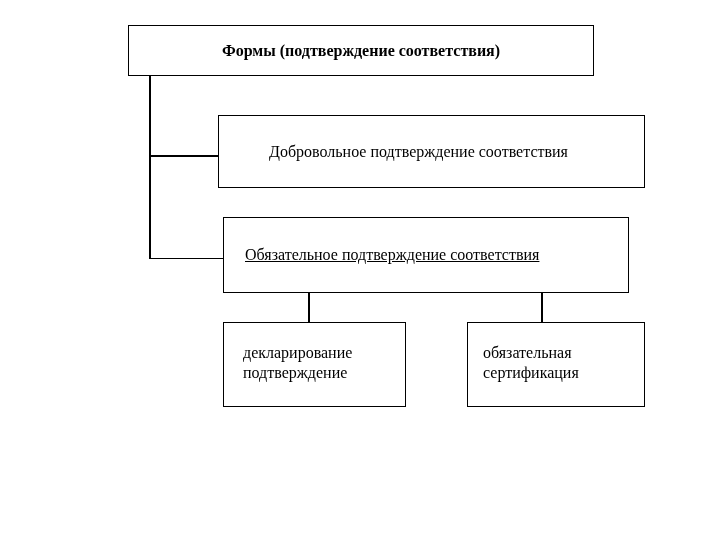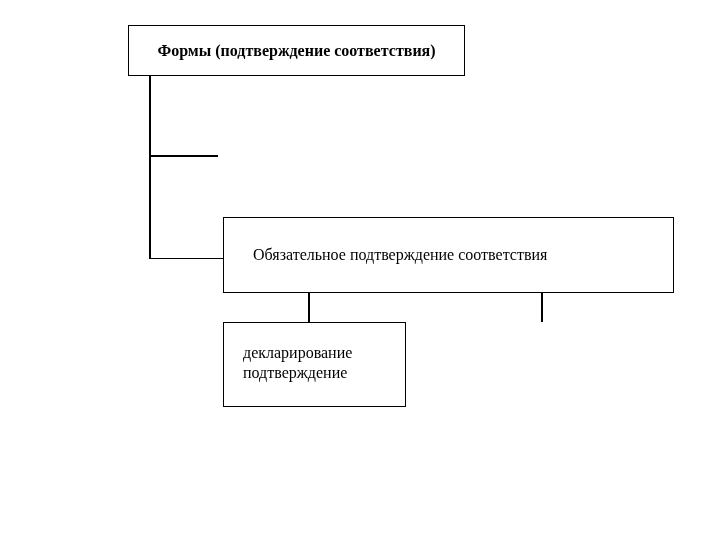--- a/index.html
+++ b/index.html
@@ -22,34 +22,35 @@
     border: 1.5px solid #000000;
     background: #ffffff;
     display: flex;
     align-items: center;
     font-size: 16px;
     line-height: 20px;
     color: #000000;
   }
   .node--root {
     left: 128px; top: 25px;
-    width: 337px; height: 51px;
+    width: 466px; height: 51px;
     justify-content: center;
     font-weight: bold;
     text-align: center;
   }
   .node--voluntary {
     left: 218px; top: 115px;
     width: 427px; height: 73px;
     padding-left: 50px;
   }
   .node--mandatory {
     left: 223px; top: 217px;
-    width: 451px; height: 76px;
-    padding-left: 29px;
+    width: 406px; height: 76px;
+    padding-left: 21px;
+    text-decoration: underline;
   }
   .node--declaration {
     left: 223px; top: 322px;
     width: 183px; height: 85px;
     align-items: flex-start;
     padding: 20px 14px 0 19px;
   }
   .node--certification {
     left: 467px; top: 322px;
     width: 178px; height: 85px;
@@ -89,23 +90,29 @@
   <div class="connector connector--trunk"></div>
   <div class="connector connector--branch-voluntary"></div>
   <div class="connector connector--branch-mandatory"></div>
   <div class="connector connector--drop-declaration"></div>
   <div class="connector connector--drop-certification"></div>
 
   <div class="node node--root">
     <span>Формы (подтверждение соответствия)</span>
   </div>
 
+  <div class="node node--voluntary">
+    <span>Добровольное подтверждение соответствия</span>
+  </div>
 
   <div class="node node--mandatory">
     <span>Обязательное подтверждение соответствия</span>
   </div>
 
   <div class="node node--declaration">
     <span>декларирование подтверждение</span>
   </div>
 
+  <div class="node node--certification">
+    <span>обязательная сертификация</span>
+  </div>
 
 </div>
 
 </body></html>

